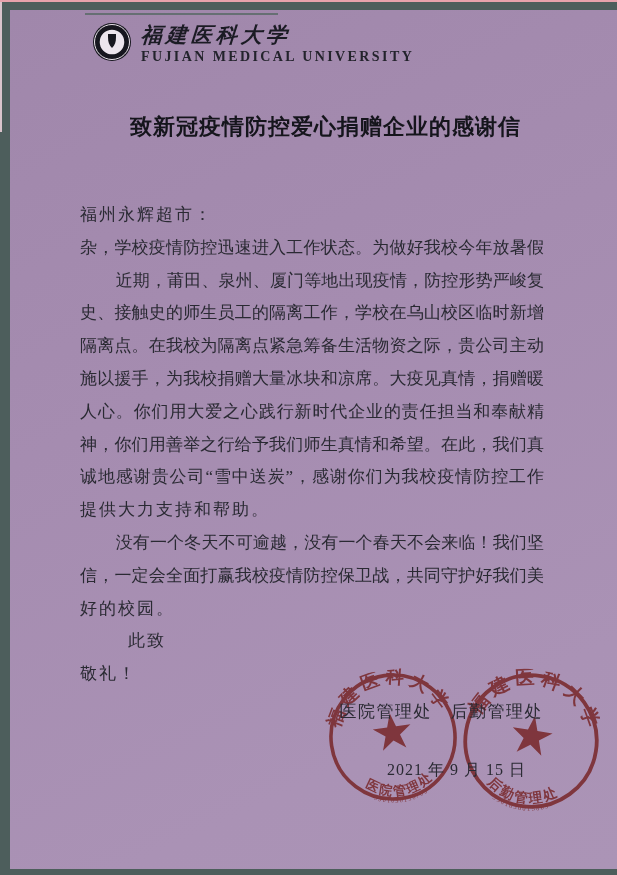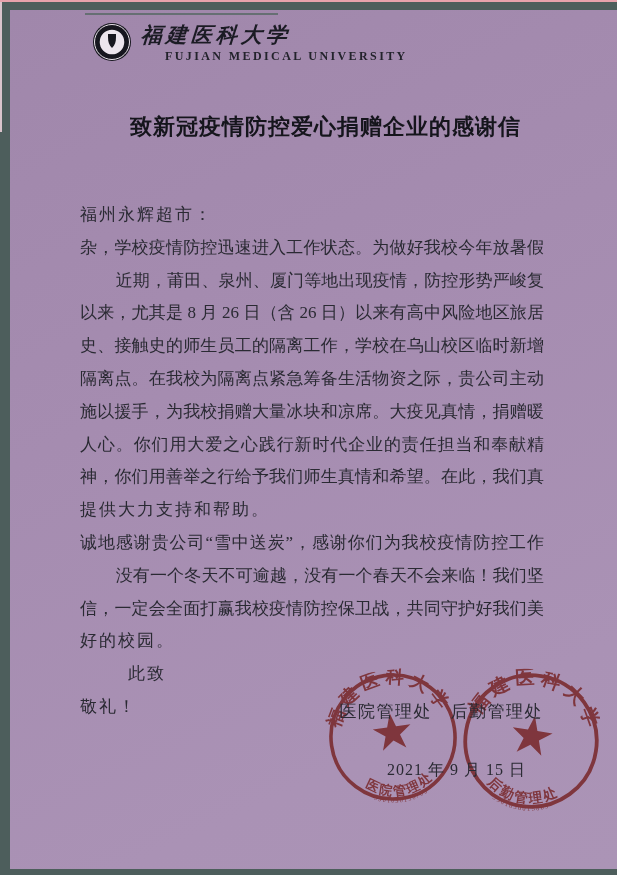--- a/index.html
+++ b/index.html
@@ -8,21 +8,21 @@
   #edge-left-light{position:absolute;left:0;top:2px;width:2px;height:130px;background:#d9c4cc;}
   #paper{position:absolute;left:10px;top:10px;width:607px;height:859px;
          background:linear-gradient(155deg,#a087ab 0%,#a58cb0 40%,#aa92b5 80%,#ab94b6 100%);}
   #scan-artifact-line{position:absolute;left:75px;top:3px;width:193px;height:2px;background:#5c6b69;opacity:.85;}
 
   
   #logo{position:absolute;left:82px;top:12px;display:flex;align-items:flex-start;}
   #logo-seal{width:40px;height:40px;flex:0 0 auto;}
   #logo-txt{margin-left:9px;}
   #logo-cn{font-size:21px;font-weight:bold;font-style:italic;letter-spacing:4px;color:#1b1b24;transform:skewX(-4deg);line-height:26px;}
-  #logo-en{font-size:12px;font-weight:bold;letter-spacing:2.4px;color:#23232c;margin-top:1px;margin-left:24px;}
+  #logo-en{font-size:14px;font-weight:bold;letter-spacing:2.4px;color:#23232c;margin-top:1px;}
 
   
   #title{position:absolute;left:12px;top:102px;width:607px;text-align:center;
          font-family:"Liberation Sans","DejaVu Sans",sans-serif;
          font-size:22px;font-weight:bold;letter-spacing:1px;color:#15151c;}
 
   
   #letter-body{position:absolute;left:70px;top:189px;width:464px;color:#2a2a33;font-size:17px;}
   .line{height:32.8px;line-height:32.8px;white-space:pre;}
   .line.justify{text-align:justify;text-align-last:justify;text-justify:inter-character;white-space:normal;}
@@ -61,28 +61,27 @@
         <div id="logo-en">FUJIAN MEDICAL UNIVERSITY</div>
       </div>
     </div>
 
     <div id="title">致新冠疫情防控爱心捐赠企业的感谢信</div>
 
     <div id="letter-body">
       <div class="line left">福州永辉超市：</div>
       <div class="line justify">杂，学校疫情防控迅速进入工作状态。为做好我校今年放暑假</div>
         <div class="line justify indent">近期，莆田、泉州、厦门等地出现疫情，防控形势严峻复</div>
-        <div class="line justify">以来，尤其是 8 月 26 日（含 26 日）以来有高中风险地区旅居</div>
         <div class="line justify">史、接触史的师生员工的隔离工作，学校在乌山校区临时新增</div>
         <div class="line justify">隔离点。在我校为隔离点紧急筹备生活物资之际，贵公司主动</div>
         <div class="line justify">施以援手，为我校捐赠大量冰块和凉席。大疫见真情，捐赠暖</div>
         <div class="line justify">人心。你们用大爱之心践行新时代企业的责任担当和奉献精</div>
         <div class="line justify">神，你们用善举之行给予我们师生真情和希望。在此，我们真</div>
+        <div class="line justify">诚地感谢贵公司“雪中送炭”，感谢你们为我校疫情防控工作</div>
         <div class="line left">提供大力支持和帮助。</div>
-        <div class="line justify">诚地感谢贵公司“雪中送炭”，感谢你们为我校疫情防控工作</div>
         <div class="line justify indent">没有一个冬天不可逾越，没有一个春天不会来临！我们坚</div>
         <div class="line justify">信，一定会全面打赢我校疫情防控保卫战，共同守护好我们美</div>
         <div class="line left">好的校园。</div>
       <div class="line cizhi">此致</div>
       <div class="line left">敬礼！</div>
     </div>
 
     <div id="sig-depts">医院管理处　后勤管理处</div>
     <div id="sig-date">2021 年 9 月 15 日</div>
 

